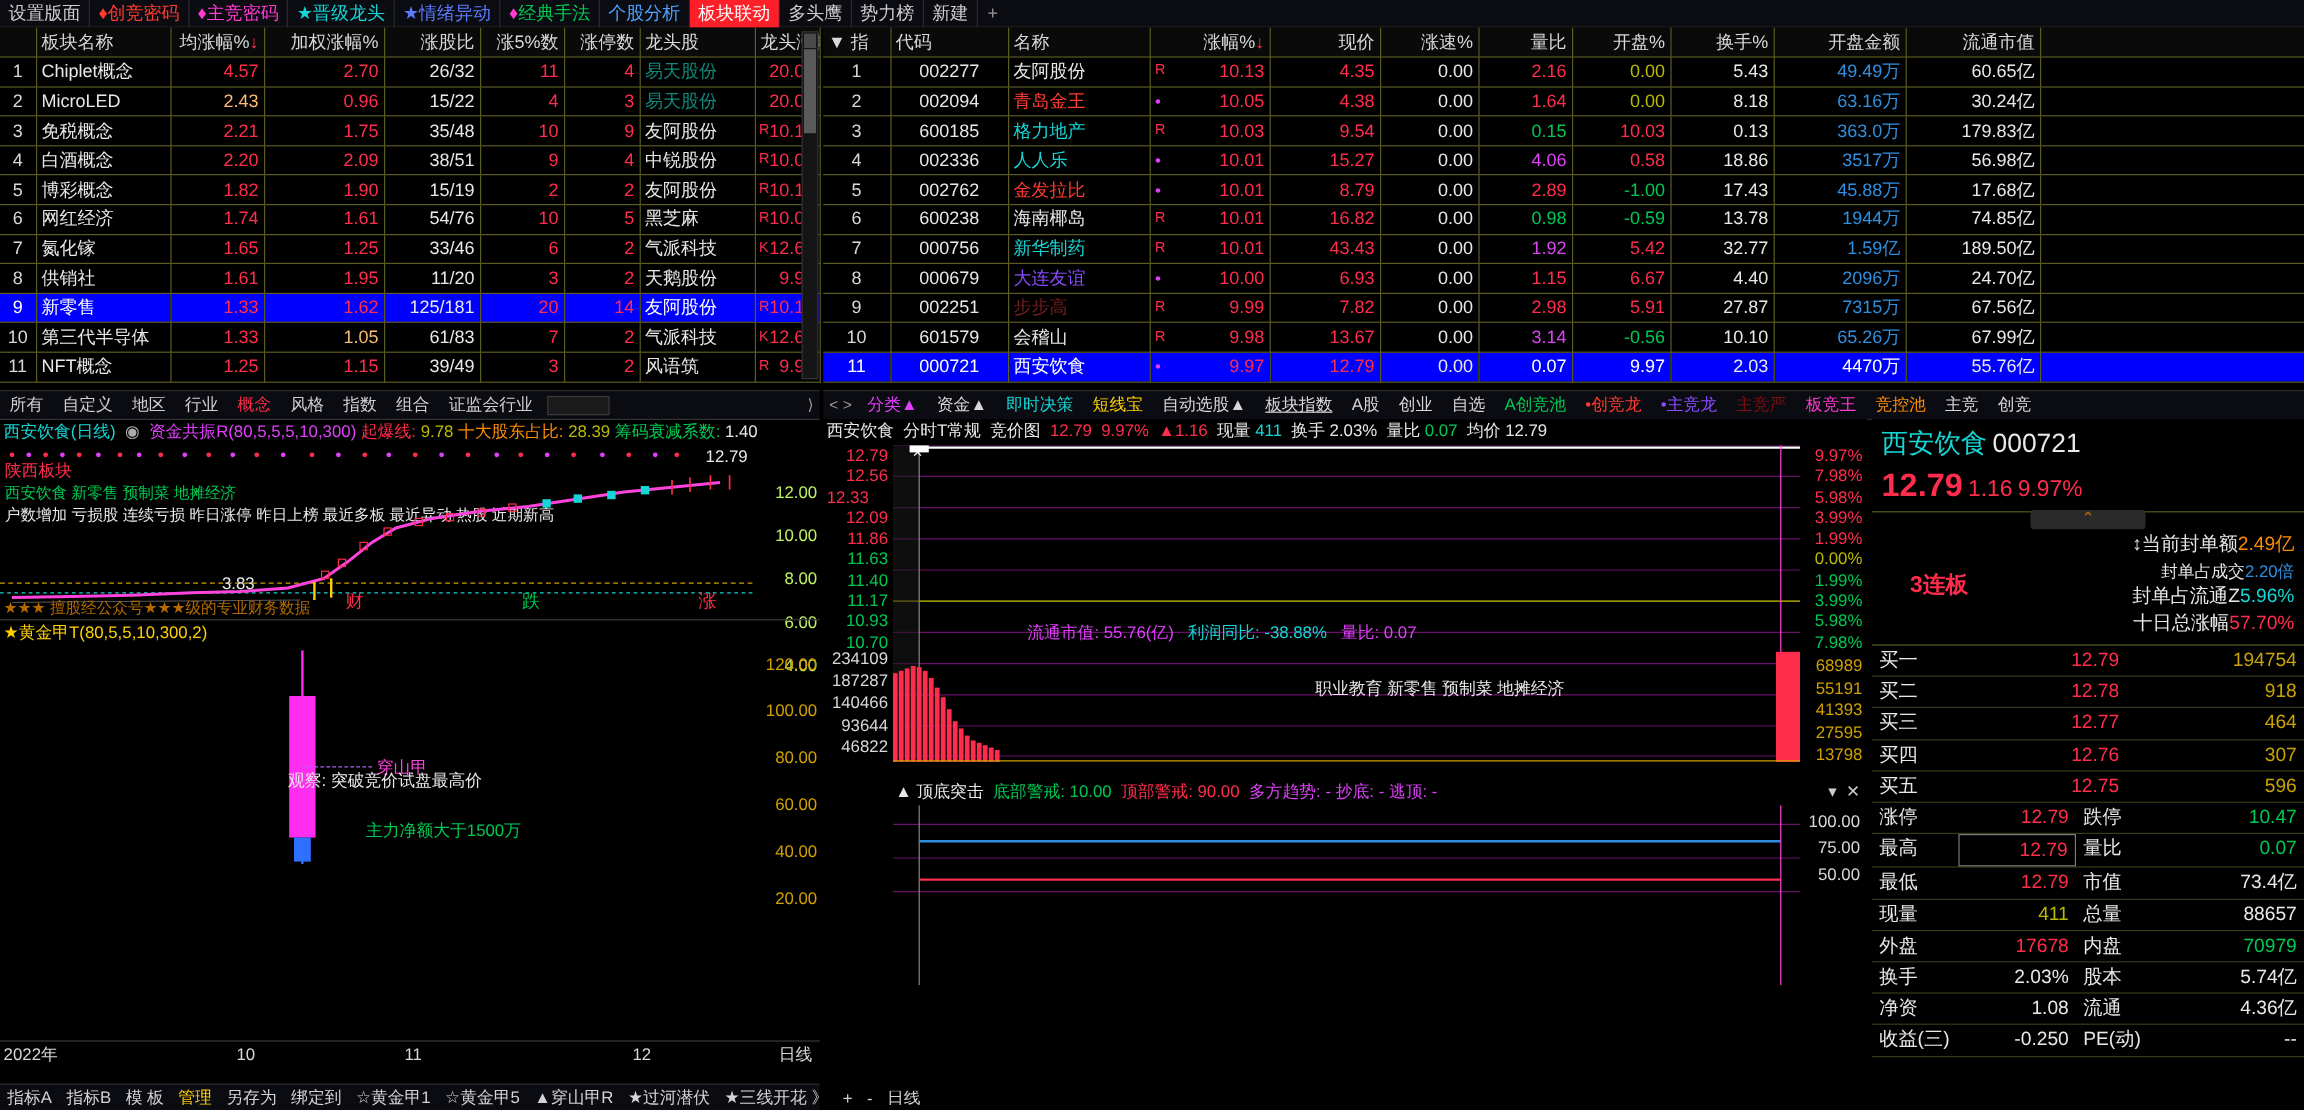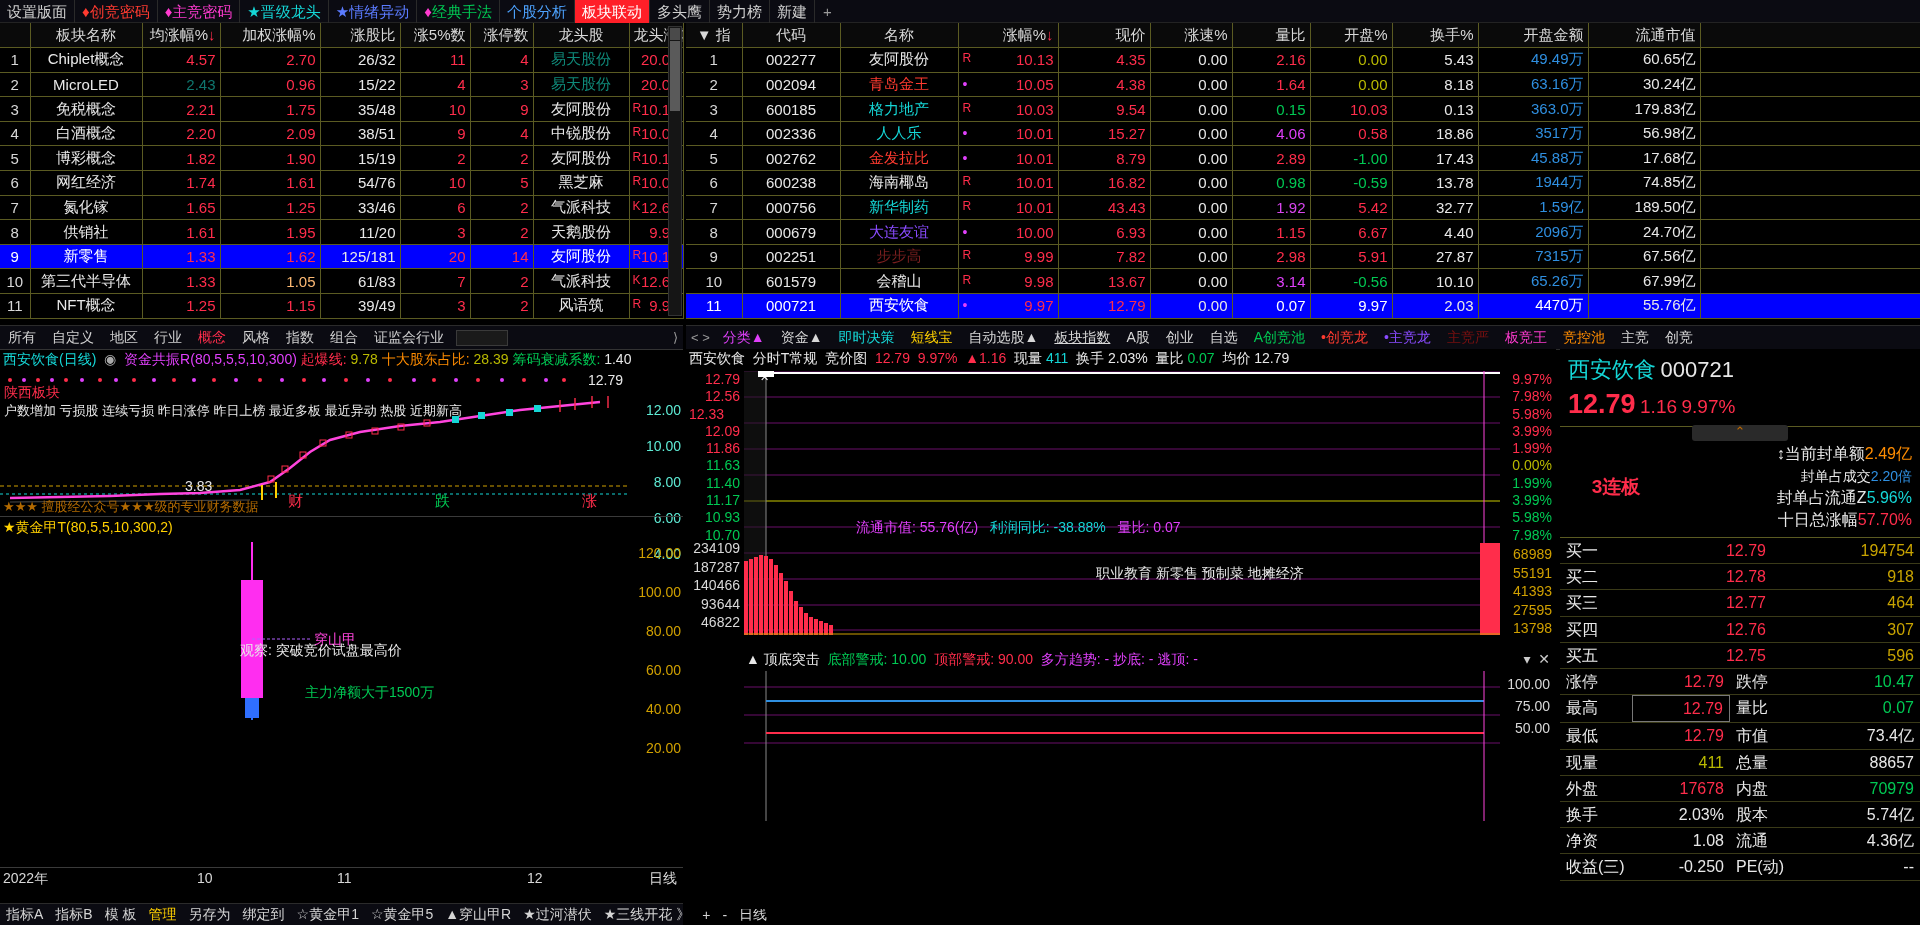--- a/index.html
+++ b/index.html
@@ -18,21 +18,21 @@
 
   
   .tbl { width:100%; border-collapse:collapse; table-layout:fixed; }
   .tbl th, .tbl td {
     font-size:15px; height:24.6px; padding:0 4px; overflow:hidden; white-space:nowrap;
     border-right:1px solid #5b5b22; border-bottom:1px solid #5b5b22;
   }
   .tbl th { color:#d8d8d8; font-weight:normal; background:#0a0a0a; text-align:right; }
   .tbl td { color:#d8d8d8; text-align:right; }
   .tbl .c { text-align:center; }
-  .tbl .l { text-align:center;margin-left:22px; }
+  .tbl .l { text-align:left;margin-left:22px; }
   .red  { color:#ff2d4b; }
   .grn  { color:#00c853; }
   .wht  { color:#e8e8e8; }
   .cyan { color:#15d6d6; }
   .yel  { color:#b9b900; }
   .mag  { color:#e040fb; }
   .orange { color:#ff8c00; }
   .sel td { background:#0000ff !important; }
   .sel td.namecell { color:#ffffff; }
 
@@ -46,21 +46,21 @@
 
   
   .tabstrip { position:absolute; height:25px; display:flex; align-items:center; background:#0b0b12; border-top:1px solid #2b2b2b; border-bottom:1px solid #2b2b2b;}
   .tabstrip .t { font-size:14px; padding:0 8px; color:#d0d0d0; line-height:25px; white-space:nowrap;}
   .tabstrip .arrows { font-size:13px; color:#9a9a9a; padding:0 5px;}
   .tabsearch { width:52px; height:16px; background:#1a1a1a; border:1px solid #3a3a3a; margin-left:4px;}
 
   
   .chartL { position:absolute; left:0; top:349px; width:683px; height:560px; background:#000; border-top:1px solid #333;}
   .chartHdr { font-size:14px; height:19px; line-height:19px; white-space:nowrap; padding-left:3px; overflow:hidden;}
-  .axis { position:absolute; right:2px; font-size:14px; color:#5eead4; text-align:right;}
+  .axis { position:absolute; right:2px; font-size:14px; color:#bef264; text-align:right;}
 
   .chartM { position:absolute; left:686px; top:349px; width:870px; height:560px; background:#000; }
   .chartR { position:absolute; left:1560px; top:349px; width:360px; height:576px; background:#000;}
 
   .kv { display:flex; font-size:16px; line-height:25.2px; border-bottom:1px solid #3a3a18;}
   .kv > div { padding:0 6px;}
 
   .bottombar { position:absolute; left:0; bottom:0; width:683px; height:22px; background:#0b0b12; display:flex; align-items:center; border-top:1px solid #2b2b2b;}
   .bottombar .b { font-size:14px; padding:0 6px; color:#d4d4d4; white-space:nowrap;}
 </style>
@@ -118,21 +118,21 @@
             <td class="" style="color:#ff2d4b">2.70</td>
             <td class="" style="color:#e8e8e8">26/32</td>
             <td class="" style="color:#ff2d4b">11</td>
             <td class="" style="color:#ff2d4b">4</td>
             <td class="l" style="color:#0f8a7a">易天股份</td>
             <td style="color: rgb(255, 45, 75); position: relative;"><span>20.00</span></td>
           </tr>
           <tr>
             <td class="c" style="color:#d8d8d8">2</td>
             <td class="l namecell" style="color:#e8e8e8">MicroLED</td>
-            <td class="" style="color:#0f766e">2.43</td>
+            <td class="" style="color:#fdba74">2.43</td>
             <td class="" style="color:#ff2d4b">0.96</td>
             <td class="" style="color:#e8e8e8">15/22</td>
             <td class="" style="color:#ff2d4b">4</td>
             <td class="" style="color:#ff2d4b">3</td>
             <td class="l" style="color:#0f8a7a">易天股份</td>
             <td style="color: rgb(255, 45, 75); position: relative;"><span>20.00</span></td>
           </tr>
           <tr>
             <td class="c" style="color:#d8d8d8">3</td>
             <td class="l namecell" style="color:#e8e8e8">免税概念</td>
@@ -513,20 +513,21 @@
             <circle cx="410" cy="6" r="2"></circle>
         <circle cx="452" cy="6" r="2"></circle>
             <circle cx="498" cy="6" r="2"></circle>
             <circle cx="542" cy="6" r="2"></circle>
           </g>
       </svg>
     </div>
 
     <div style="position:absolute;left:4px;top:34px;font-size:14px;">
       <div class="red">陕西板块</div>
+      <div style="color:#00c853;font-size:13px">西安饮食 新零售 预制菜 地摊经济</div>
       <div style="color:#e8e8e8;font-size:13px">户数增加 亏损股 连续亏损 昨日涨停 昨日上榜 最近多板 最近异动 热股 近期新高</div>
     </div>
 
     <div style="position:absolute;right:60px;top:22px;color:#e8e8e8;font-size:14px">12.79</div>
 
     <div style="position:absolute;right:2px;top:42px;width:52px;">
       <div class="axis" style="position:static;line-height:36px;">12.00</div>
       <div class="axis" style="position:static;line-height:36px;">10.00</div>
       <div class="axis" style="position:static;line-height:36px;">8.00</div>
       <div class="axis" style="position:static;line-height:36px;">6.00</div>

